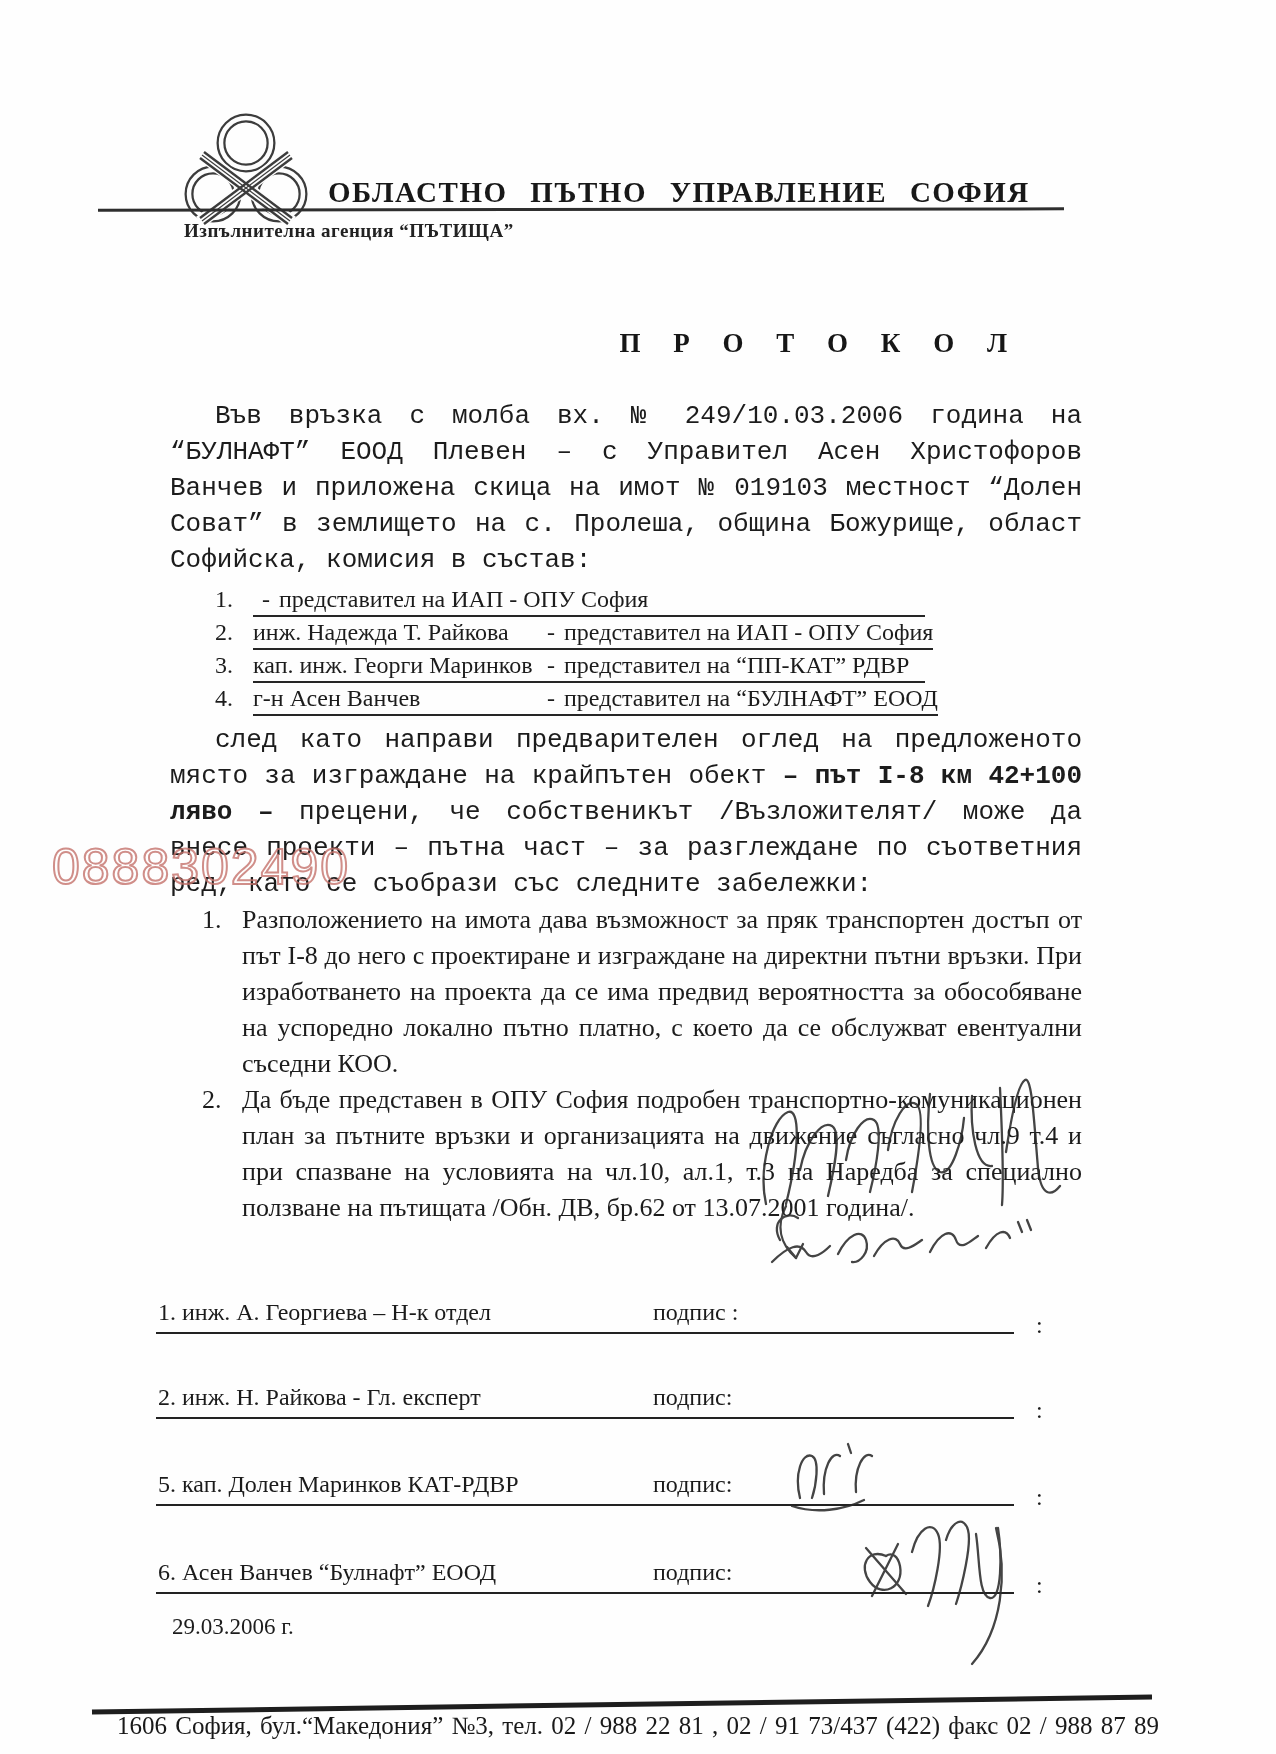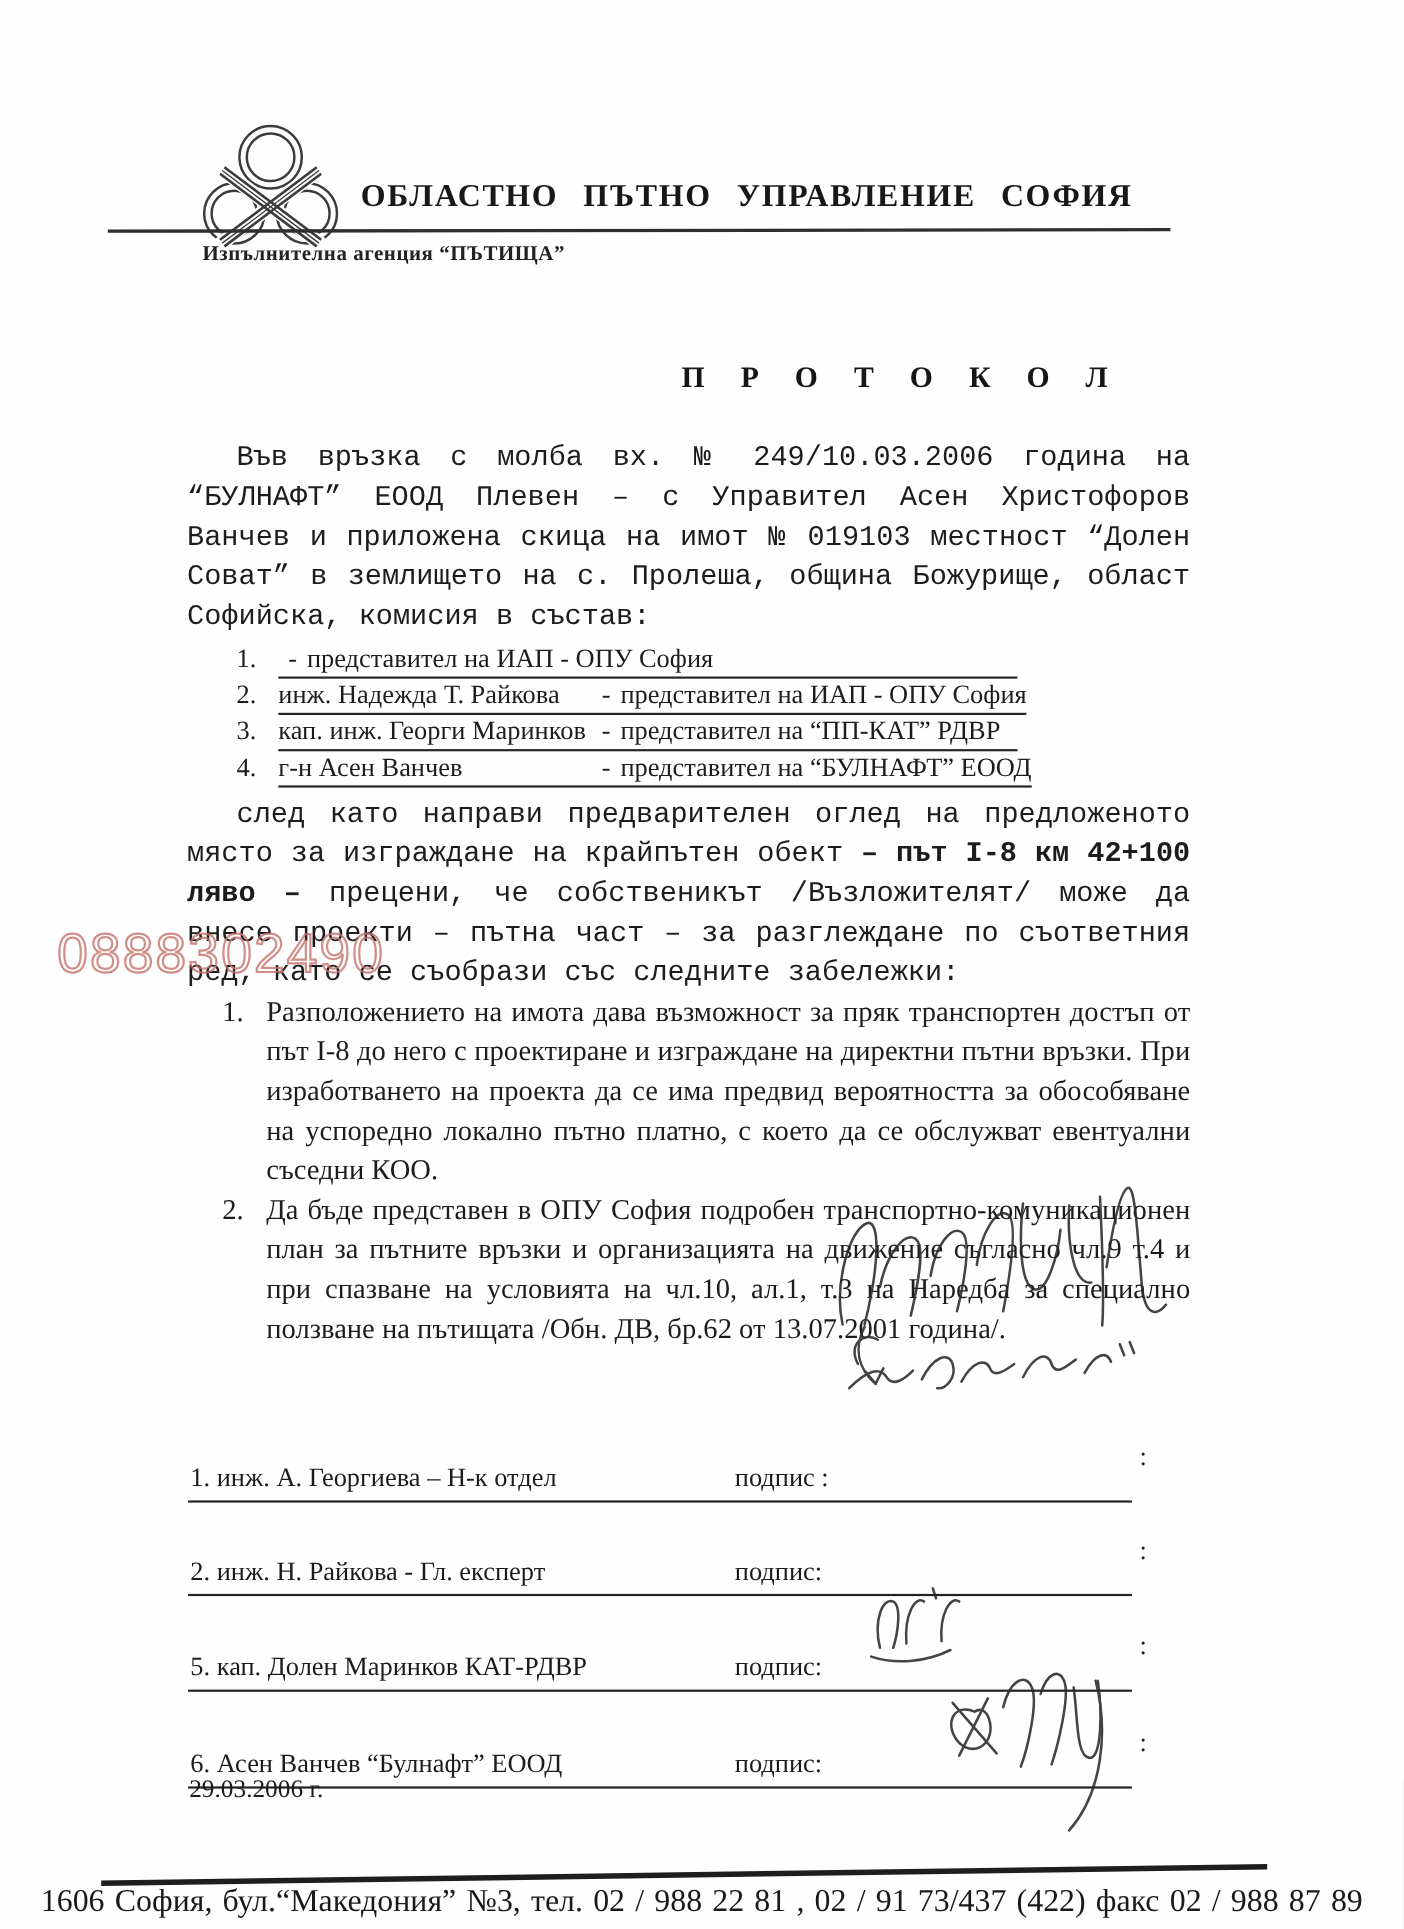--- a/index.html
+++ b/index.html
@@ -8,21 +8,21 @@
     width:1276px;height:1754px;
     background:#fefefe;
     font-family:"Liberation Serif", serif;
     color:#1c1c1c;
     overflow:hidden;
     margin:0 auto;
   }
   
   .logo{position:absolute;left:180px;top:110px;width:132px;height:128px;}
   .org-title{
-    position:absolute;left:328px;top:162px;width:730px;
+    position:absolute;left:328px;top:176px;width:730px;
     font-size:29px;font-weight:bold;letter-spacing:1.5px;word-spacing:14px;
     color:#181818;
   }
   .header-rule{
     position:absolute;left:98px;top:208px;width:966px;height:3px;
     background:#2e2e2e;transform:rotate(-0.08deg);
   }
   .agency-line{
     position:absolute;left:184px;top:220px;
     font-size:19px;font-weight:bold;color:#222;letter-spacing:0.5px;
@@ -50,36 +50,36 @@
   .remarks{margin:0;}
   .remark{display:flex;margin:0 0 0 32px;}
   .r-num{width:40px;flex:none;}
   .r-text{flex:1;text-align:justify;}
   .closing{text-indent:45px;margin:0;}
   .bold{font-weight:bold;}
   
   .watermark{position:absolute;left:50px;top:840px;opacity:0.8;}
   
   .sig-row{
-    position:absolute;left:171px;width:858px;height:40px;
+    position:absolute;left:156px;width:858px;height:40px;
     border-bottom:2px solid #222;
-    font-size:24px;color:#1b1b1b;margin-top:32px;
+    font-size:24px;color:#1b1b1b;
   }
   .sig-name{position:absolute;left:2px;bottom:6px;white-space:nowrap;}
   .sig-podpis{position:absolute;left:497px;bottom:6px;white-space:nowrap;}
   .sig-tail{position:absolute;width:20px;font-size:24px;}
   .row1{top:1292px;} .row2{top:1377px;} .row3{top:1464px;} .row4{top:1552px;}
   .tail1{left:1036px;top:1312px;} .tail2{left:1036px;top:1397px;}
   .tail3{left:1036px;top:1484px;} .tail4{left:1036px;top:1572px;}
   .date-line{position:absolute;left:172px;top:1614px;font-size:23px;}
   
   .footer-rule{position:absolute;left:0;top:0;pointer-events:none;}
   .footer-text{
     position:absolute;left:0;top:1712px;width:1276px;
-    text-align:center;font-size:29px;color:#191919;word-spacing:2px;
+    text-align:center;font-size:25px;color:#191919;word-spacing:2px;
   }
   .sig-ink{position:absolute;left:0;top:0;pointer-events:none;}
 </style>
 </head>
 <body>
 
 <div class="page">
 
   <svg class="logo" viewBox="0 0 132 128">
     <g fill="none" stroke="#3c3c3c" stroke-width="9">

